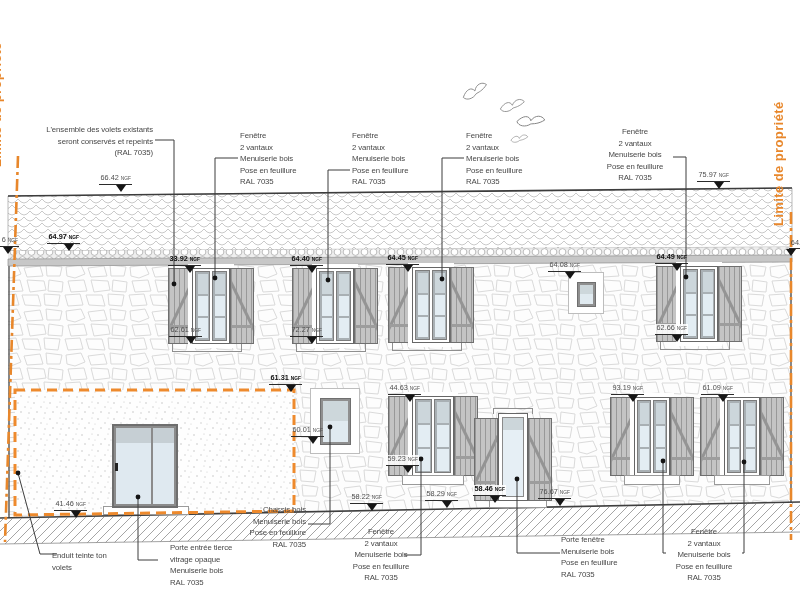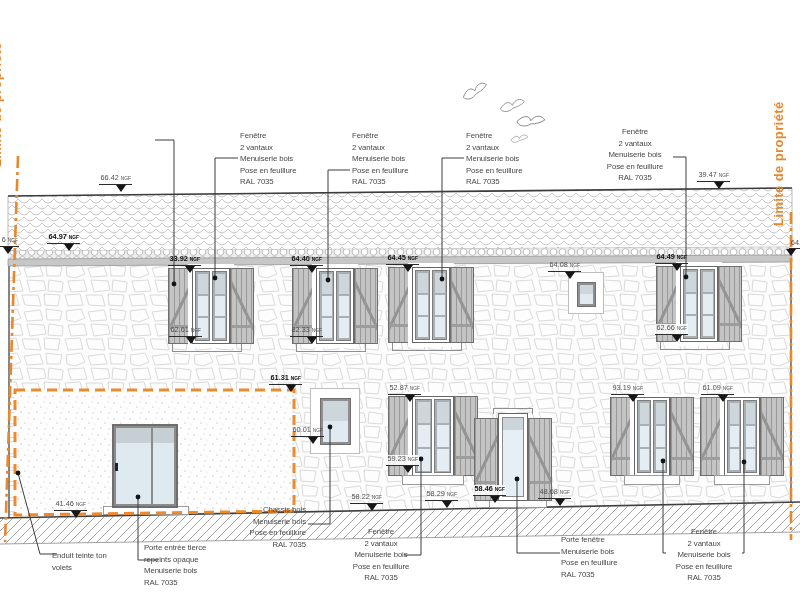--- a/index.html
+++ b/index.html
@@ -338,20 +338,25 @@
       <use href="#bird" transform="translate(462,88) rotate(-8) scale(0.95)"></use>
       <use href="#bird" transform="translate(501,100) rotate(4) scale(0.9)"></use>
       <use href="#bird" transform="translate(520,112) rotate(18)"></use>
       <use href="#bird" transform="translate(512,134) rotate(10) scale(0.62)"></use>
     </g>
   </svg>
 
   <div class="plim" style="left:4px;top:152px">Limite de propriété</div>
   <div class="plim" style="left:786px;top:211px">Limite de propriété</div>
 
+  <div class="lbl r" style="left:33px;top:124px;width:120px">
+    <div>L'ensemble des volets existants</div>
+    <div>seront conservés et repeints</div>
+    <div>(RAL 7035)</div>
+  </div>
 
   <div class="lbl" style="left:240px;top:130px">
     <div>Fenêtre</div>
     <div>2 vantaux</div>
     <div>Menuiserie bois</div>
     <div>Pose en feuillure</div>
     <div>RAL 7035</div>
   </div>
 
   <div class="lbl" style="left:352px;top:130px">
@@ -401,50 +406,50 @@
   </div>
 
   <div class="lbl c" style="left:662px;top:526px;width:84px">
     <div>Fenêtre</div>
     <div>2 vantaux</div>
     <div>Menuiserie bois</div>
     <div>Pose en feuillure</div>
     <div>RAL 7035</div>
   </div>
 
-  <div class="lbl" style="left:144px;top:542px">
+  <div class="lbl" style="left:170px;top:542px">
     <div>Porte entrée tierce</div>
-    <div>repeints opaque</div>
+    <div>vitrage opaque</div>
     <div>Menuiserie bois</div>
     <div>RAL 7035</div>
   </div>
 
   <div class="lbl" style="left:52px;top:550px">
     <div>Enduit teinte ton</div>
     <div>volets</div>
   </div>
 
   <div class="lvl" style="left:92px;top:174px"><span class="t"><span>66.42</span> <span class="u">NGF</span></span><i></i></div>
   <div class="lvl b" style="left:40px;top:233px"><span class="t"><span>64.97</span> <span class="u">NGF</span></span><i></i></div>
   <div class="lvl" style="left:-21px;top:236px"><span class="t"><span>6</span> <span class="u">NGF</span></span><i></i></div>
   <div class="lvl b" style="left:161px;top:255px"><span class="t"><span>33.92</span> <span class="u">NGF</span></span><i></i></div>
   <div class="lvl" style="left:162px;top:326px"><span class="t"><span>62.61</span> <span class="u">NGF</span></span><i></i></div>
   <div class="lvl b" style="left:283px;top:255px"><span class="t"><span>64.40</span> <span class="u">NGF</span></span><i></i></div>
-  <div class="lvl" style="left:283px;top:326px"><span class="t"><span>82.33</span> <span class="u">NGF</span></span><i></i></div>
+  <div class="lvl" style="left:283px;top:326px"><span class="t"><span>72.27</span> <span class="u">NGF</span></span><i></i></div>
   <div class="lvl b" style="left:379px;top:254px"><span class="t"><span>64.45</span> <span class="u">NGF</span></span><i></i></div>
   <div class="lvl" style="left:541px;top:261px"><span class="t"><span>64.08</span> <span class="u">NGF</span></span><i></i></div>
   <div class="lvl b" style="left:648px;top:253px"><span class="t"><span>64.49</span> <span class="u">NGF</span></span><i></i></div>
   <div class="lvl bg" style="left:648px;top:324px"><span class="t"><span>62.66</span> <span class="u">NGF</span></span><i></i></div>
-  <div class="lvl" style="left:690px;top:171px"><span class="t"><span>39.47</span> <span class="u">NGF</span></span><i></i></div>
+  <div class="lvl" style="left:690px;top:171px"><span class="t"><span>75.97</span> <span class="u">NGF</span></span><i></i></div>
   <div class="lvl" style="left:762px;top:239px"><span class="t"><span>64.</span></span><i></i></div>
   <div class="lvl b" style="left:262px;top:374px"><span class="t"><span>61.31</span> <span class="u">NGF</span></span><i></i></div>
   <div class="lvl" style="left:284px;top:426px"><span class="t"><span>60.01</span> <span class="u">NGF</span></span><i></i></div>
-  <div class="lvl" style="left:381px;top:384px"><span class="t"><span>52.87</span> <span class="u">NGF</span></span><i></i></div>
+  <div class="lvl" style="left:381px;top:384px"><span class="t"><span>44.63</span> <span class="u">NGF</span></span><i></i></div>
   <div class="lvl bg" style="left:379px;top:455px"><span class="t"><span>59.23</span> <span class="u">NGF</span></span><i></i></div>
   <div class="lvl" style="left:47px;top:500px"><span class="t"><span>41.46</span> <span class="u">NGF</span></span><i></i></div>
   <div class="lvl" style="left:343px;top:493px"><span class="t"><span>58.22</span> <span class="u">NGF</span></span><i></i></div>
   <div class="lvl" style="left:418px;top:490px"><span class="t"><span>58.29</span> <span class="u">NGF</span></span><i></i></div>
   <div class="lvl b bg" style="left:466px;top:485px"><span class="t"><span>58.46</span> <span class="u">NGF</span></span><i></i></div>
-  <div class="lvl" style="left:531px;top:488px"><span class="t"><span>48.68</span> <span class="u">NGF</span></span><i></i></div>
+  <div class="lvl" style="left:531px;top:488px"><span class="t"><span>76.67</span> <span class="u">NGF</span></span><i></i></div>
   <div class="lvl" style="left:604px;top:384px"><span class="t"><span>93.19</span> <span class="u">NGF</span></span><i></i></div>
   <div class="lvl" style="left:694px;top:384px"><span class="t"><span>61.09</span> <span class="u">NGF</span></span><i></i></div>
 
 </div>
 
 </body></html>

